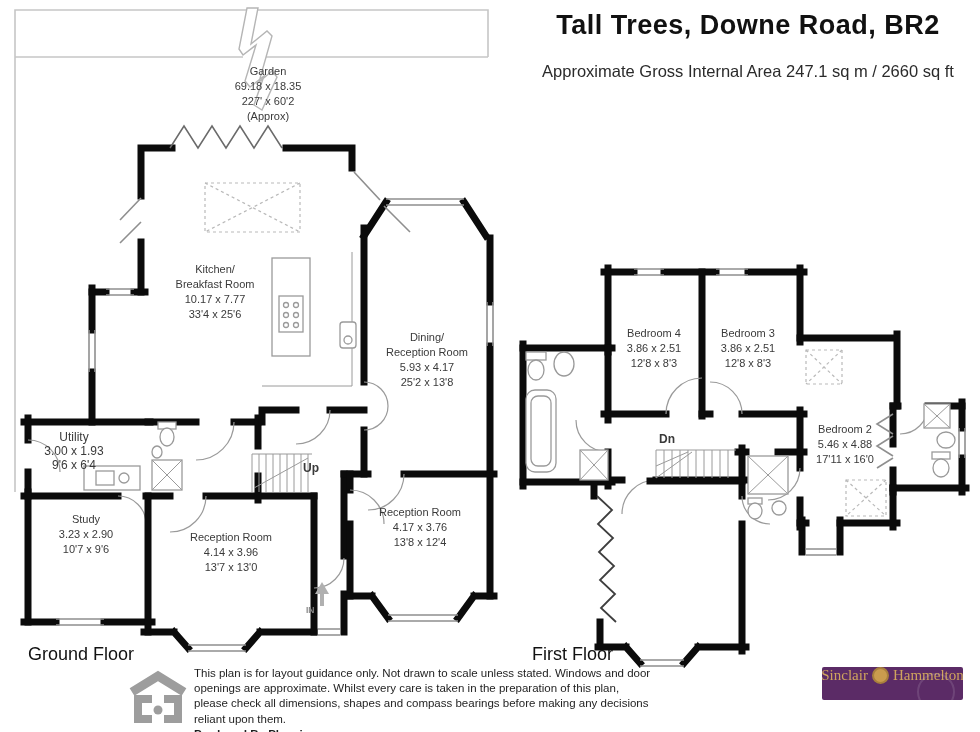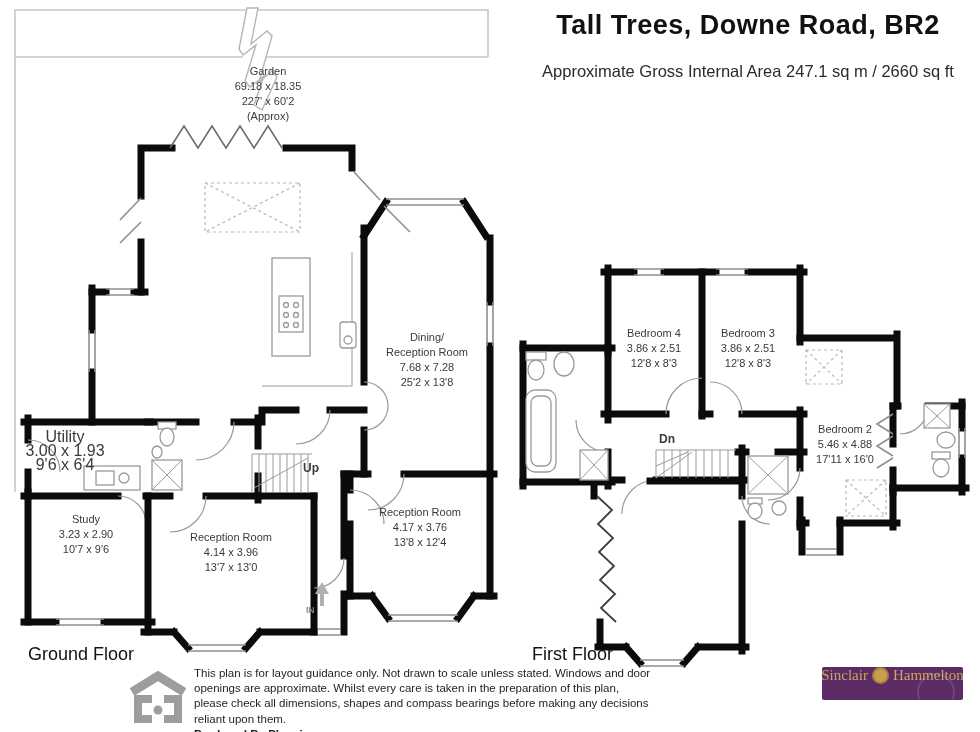--- a/index.html
+++ b/index.html
@@ -252,29 +252,35 @@
   <div class="hdr hdr-title">Tall Trees, Downe Road, BR2</div>
   <div class="hdr hdr-sub">Approximate Gross Internal Area 247.1 sq m / 2660 sq ft</div>
 
   <div class="lbl" style="left:198px;top:64px;width:140px">
     <div class="rname">Garden</div>
     <div>69.18 x 18.35</div>
     <div>227' x 60'2</div>
     <div>(Approx)</div>
   </div>
 
+  <div class="lbl" style="left:145px;top:262px;width:140px">
+    <div class="rname">Kitchen/
+Breakfast Room</div>
+    <div>10.17 x 7.77</div>
+    <div>33'4 x 25'6</div>
+  </div>
 
   <div class="lbl" style="left:357px;top:330px;width:140px">
     <div class="rname">Dining/
 Reception Room</div>
-    <div>7.68 x 7.28</div>
+    <div>5.93 x 4.17</div>
     <div>25'2 x 13'8</div>
   </div>
 
-  <div class="lbl" style="left:10px;top:430px;width:110px;font-size:16px;line-height:14px">
+  <div class="lbl" style="left:19px;top:430px;width:110px;font-size:12px;line-height:14px">
     <div class="rname">Utility</div>
     <div>3.00 x 1.93</div>
     <div>9'6 x 6'4</div>
   </div>
 
   <div class="lbl" style="left:26px;top:512px;width:120px">
     <div class="rname">Study</div>
     <div>3.23 x 2.90</div>
     <div>10'7 x 9'6</div>
   </div>

